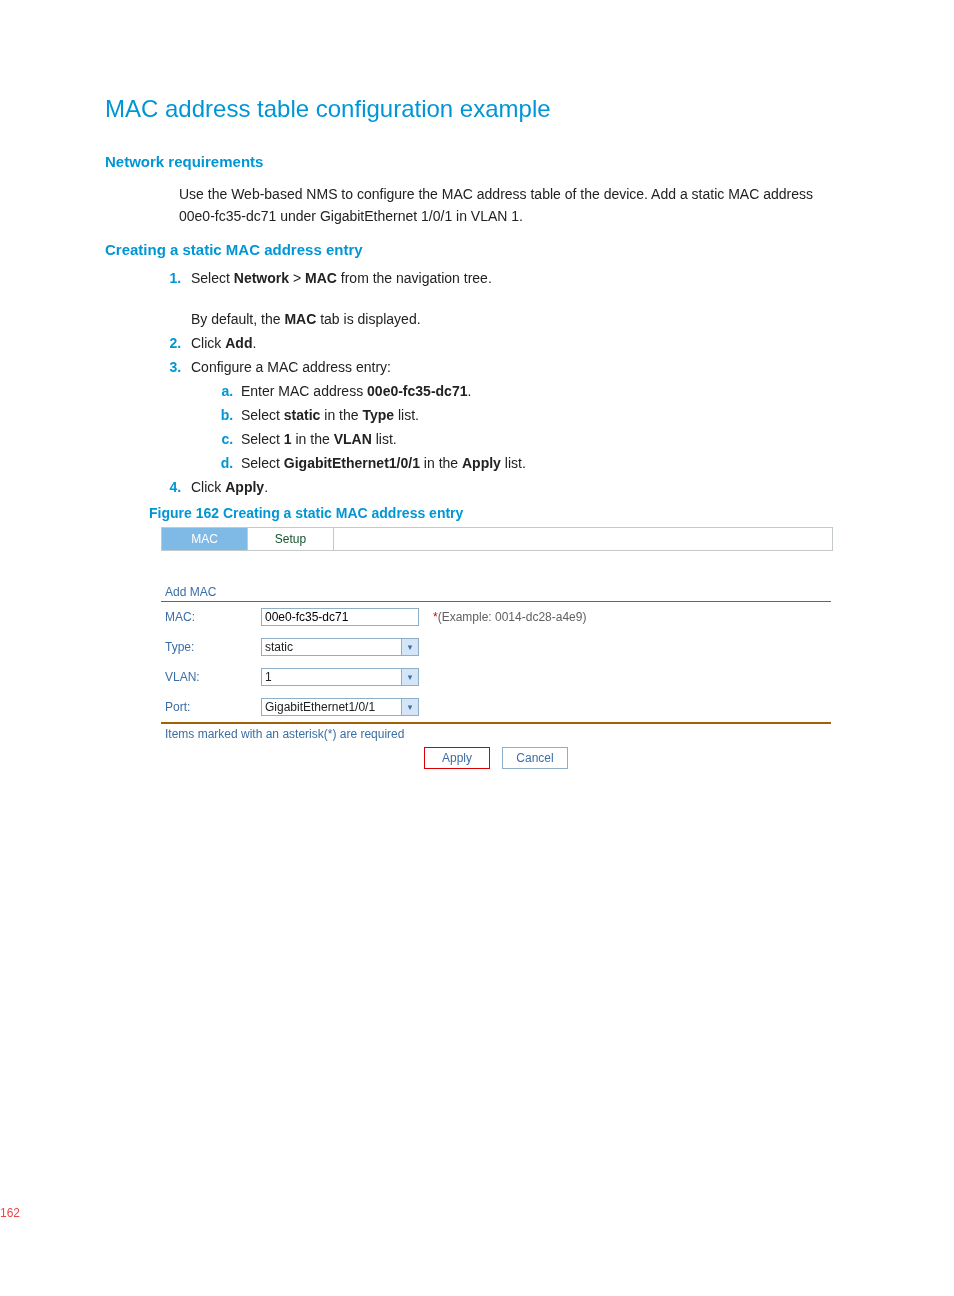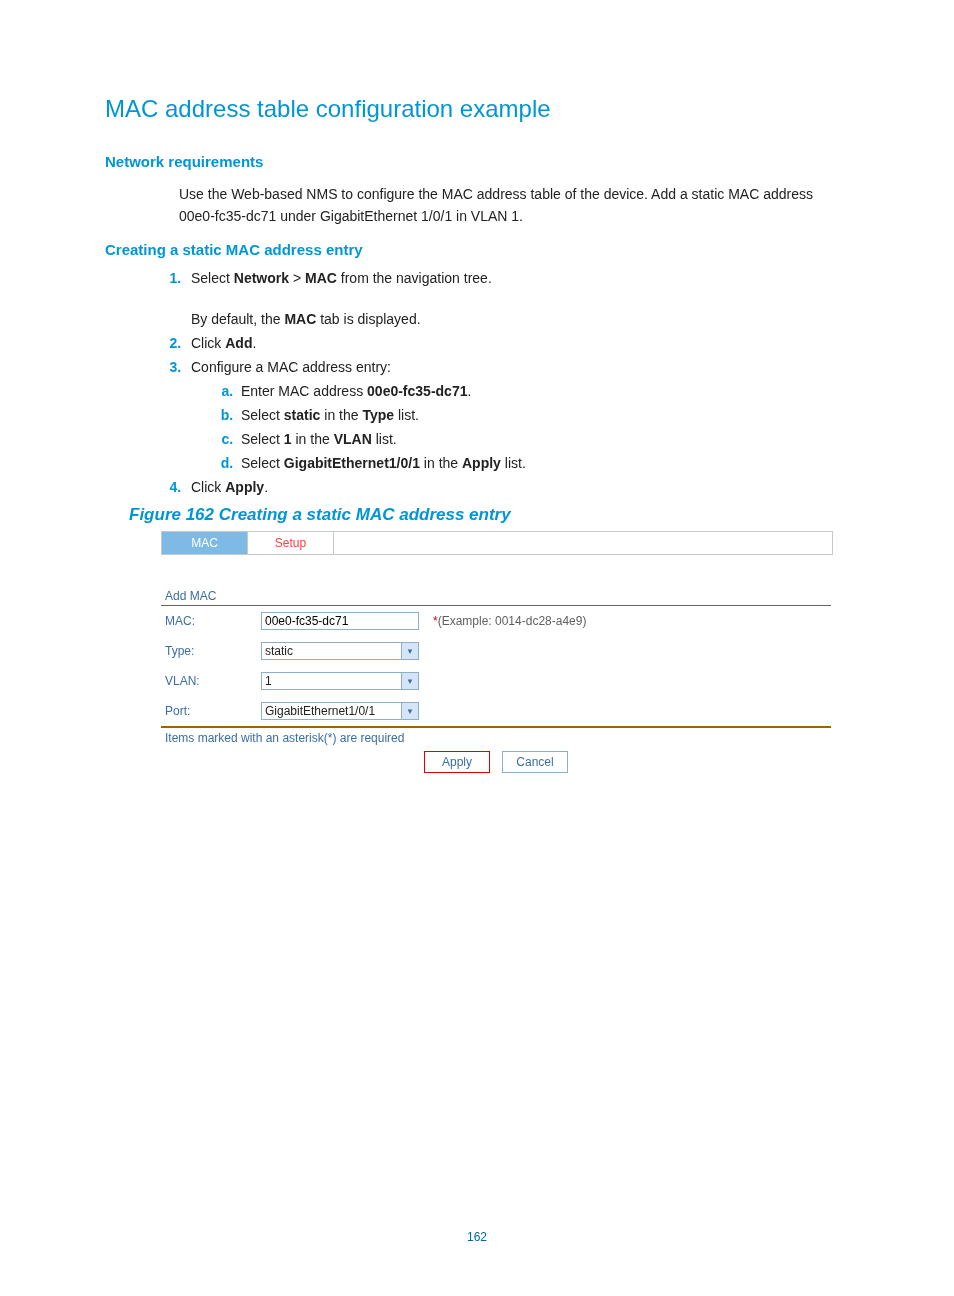--- a/index.html
+++ b/index.html
@@ -52,23 +52,22 @@
     padding-left: 30px;
   }
   ol.sub > li {
     margin: 0 0 8px 12px;
     padding-left: 4px;
   }
   b { font-weight: 700; }
   .fig-caption {
     font-weight: 700;
     color: #0096d6;
-    font-size: 17px;
-    margin: 10px 0 6px 24px;
-    font-style: italic;
+    font-size: 14px;
+    margin: 10px 0 6px 44px;
   }
   
   .figure {
     margin: 4px 0 0 56px;
     width: 670px;
     font-family: Arial, Helvetica, sans-serif;
     font-size: 12px;
   }
   .tabs {
     width: 100%;
@@ -81,21 +80,21 @@
     width: 85px;
     text-align: center;
     line-height: 22px;
     font-size: 12px;
     border-right: 1px solid #c4c9cc;
   }
   .tab.active {
     background: #7fb9e6;
     color: #fff;
   }
-  .tab.other { color: #ef4444; }
+  .tab.other { color: #14532d; }
   .tabs-rest { flex:1; }
   .add-hdr {
     color: #3b6ea5;
     font-size: 12px;
     margin: 34px 0 2px 4px;
   }
   .form-area {
     border-top: 1px solid #3b6ea5;
     border-bottom: 2px solid #a16207;
     padding: 0;
@@ -142,22 +141,22 @@
     display:flex; gap:12px; justify-content:center; width:670px; margin-top:4px;
   }
   .btn {
     border:1px solid #8faec8; color:#3b6ea5;
     font-size:12px; width:64px; height:20px;
     display:flex;align-items:center;justify-content:center;
     background:#fff;
   }
   .btn.primary { border-color:#d00; }
   .pagenum {
-    position:absolute; bottom:52px; width:100%; text-align:center;
-    font-size:12px; color:#0369a1;
+    position:absolute; bottom:76px; width:100%; text-align:left;
+    font-size:12px; color:#ef4444;
   }
 </style>
 </head>
 <body>
 
 <div class="page">
   <h1>MAC address table configuration example</h1>
 
   <h2 class="sub">Network requirements</h2>
   <p class="body-indent">Use the Web-based NMS to configure the MAC address table of the device. Add a static MAC address 00e0-fc35-dc71 under GigabitEthernet 1/0/1 in VLAN 1.</p>

